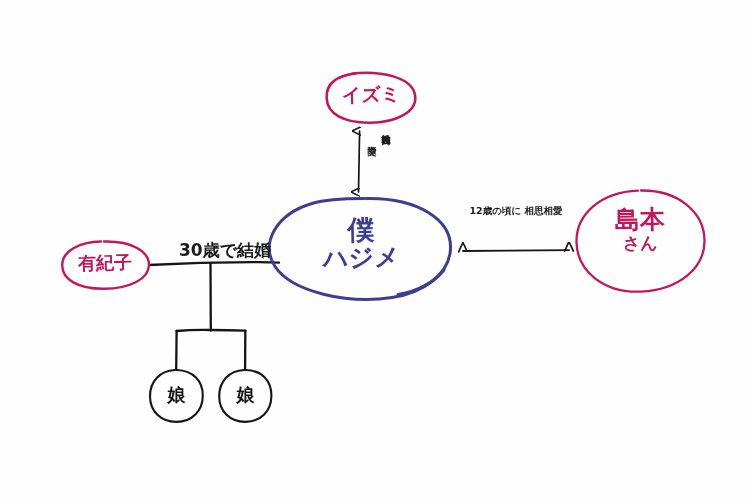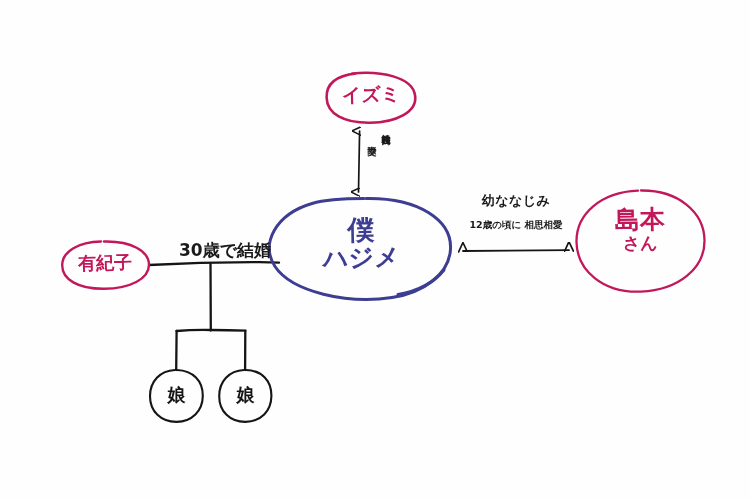--- a/index.html
+++ b/index.html
@@ -166,21 +166,20 @@
   <div class="node-label" style="left:219px; top:385px; width:53px; color:#151515; font-size:18px; font-weight:700;">
     <span class="ln">娘</span>
   </div>
 
   <div class="edge-label" style="left:366px; top:128px; width:34px; height:60px;">
     <span class="ln" style="position:absolute; left:15px; top:0px; font-size:9px; font-weight:700; writing-mode:vertical-rl; text-orientation:upright; letter-spacing:0px; line-height:1;">高校時代に</span>
     <span class="ln" style="position:absolute; left:1px; top:11px; font-size:9px; font-weight:700; writing-mode:vertical-rl; text-orientation:upright; line-height:1;">交際</span>
   </div>
 
   <div class="edge-label" style="left:450px; top:194px; width:132px;">
-    <span class="ln" style="font-size:13px; font-weight:700; letter-spacing:0.5px;">幼ななじみ</span>
     <span class="ln" style="font-size:9.5px; font-weight:700; margin-top:12px;">12歳の頃に 相思相愛</span>
   </div>
 
   <div class="edge-label" style="left:174px; top:241px; width:102px;">
     <span class="ln" style="font-size:17px; font-weight:700;">30歳で結婚</span>
   </div>
 
 </div>
 
 </body></html>

